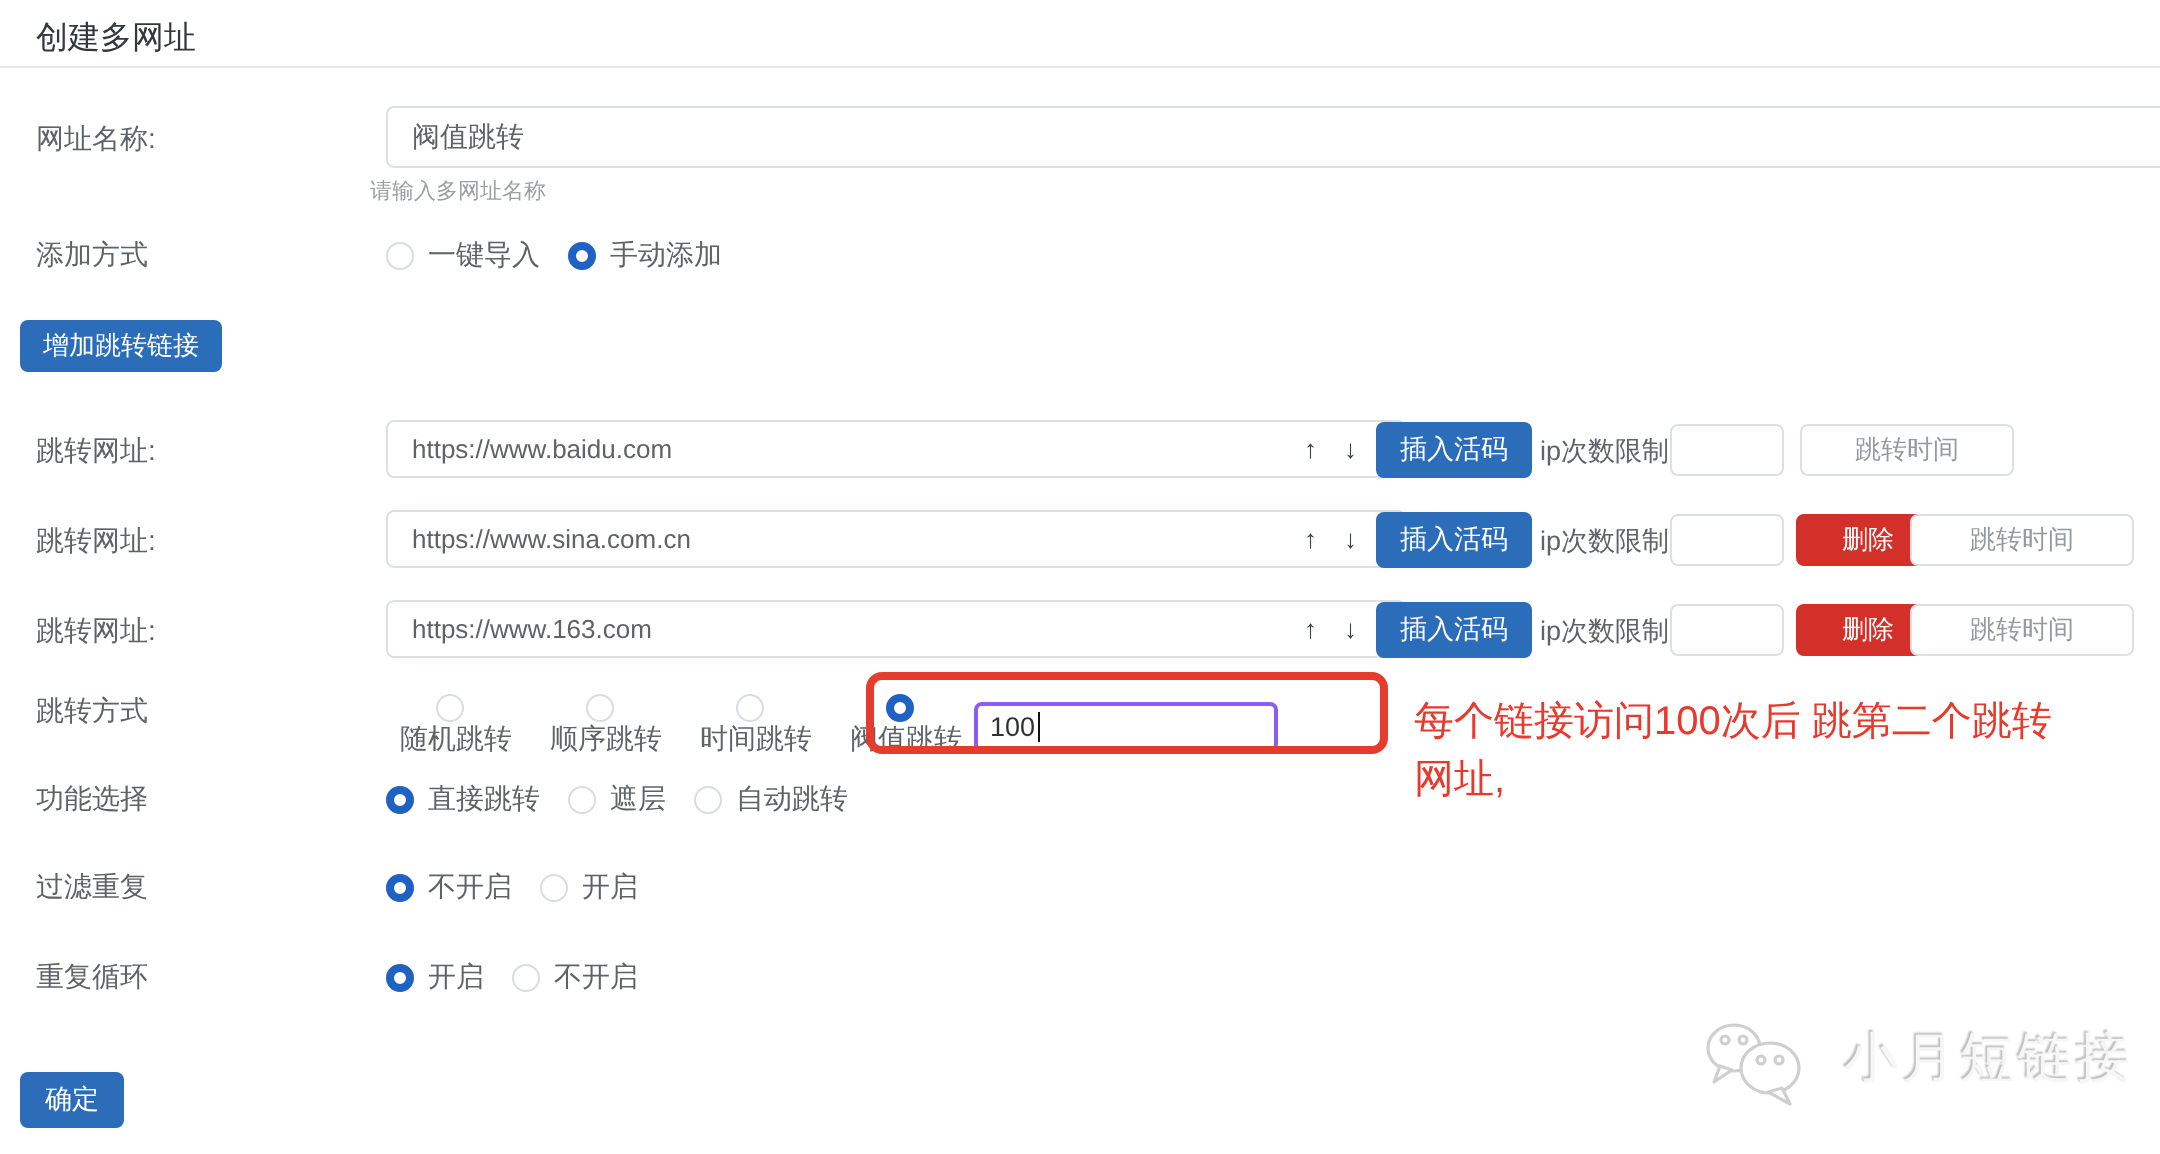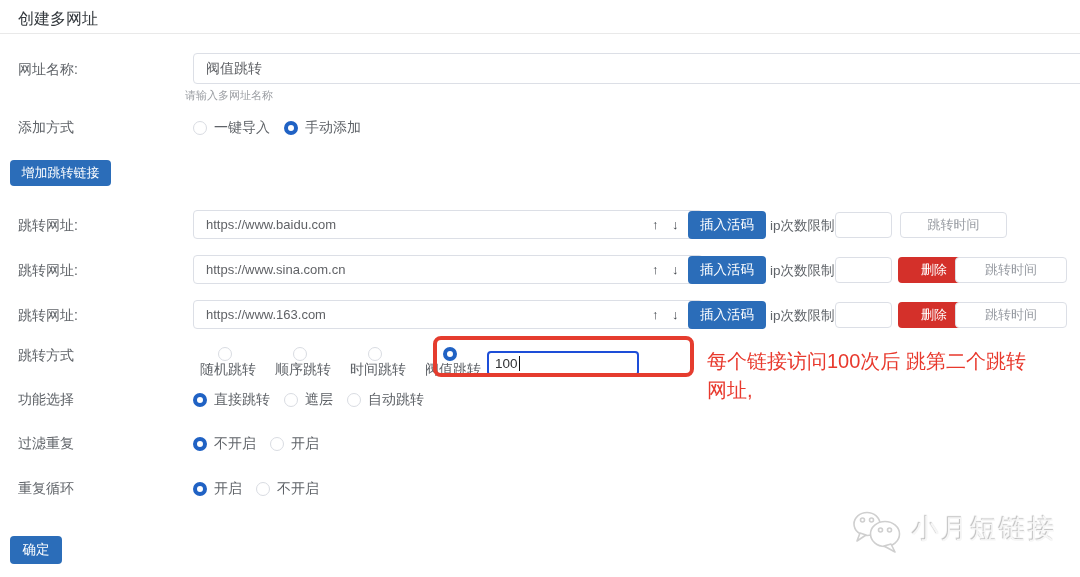--- a/index.html
+++ b/index.html
@@ -57,21 +57,21 @@
   .ip-input { position:absolute; left:835px; top:2px; width:57px; height:26px; padding:0 6px; }
   .del-btn  { position:absolute; left:898px; top:2px; width:72px; height:26px; font-size:13px; }
   .time-btn { position:absolute; top:2px; height:26px; font-size:13px; }
   .time-btn.first { left:900px; width:107px; }
   .time-btn.shifted { left:955px; width:112px; }
 
   
   .jump-mode-row { left:193px; top:347px; }
   .threshold-input {
     display:inline-flex; align-items:center;
-    width:152px; height:25px; border:2px solid #1d4ed8; border-radius:4px;
+    width:152px; height:25px; border:2px solid #8b5cf6; border-radius:4px;
     background:#fff; padding:0 6px; font-size:13.5px; color:#303133; margin-left:2px;
   }
   .caret { display:inline-block; width:1px; height:15px; background:#111; margin-left:1px; }
 
   
   .red-box {
     left:433px; top:336px; width:261px; height:41px;
     border:4px solid #e53c2e; border-radius:8px; pointer-events:none;
   }
   .red-note { left:707px; top:347px; width:380px; font-size:20px; line-height:29px; color:#e8392d; }
@@ -80,21 +80,21 @@
   .opt-row-1 { left:193px; top:119px; }
   .opt-row-2 { left:193px; top:391px; }
   .opt-row-3 { left:193px; top:435px; }
   .opt-row-4 { left:193px; top:480px; }
 
   
   .watermark { left:850px; top:503px; display:flex; align-items:center; }
   .wm-text {
     font-size:27px; letter-spacing:2px; color:#f6f6f6;
     text-shadow:-1px -1px 1px #bdbdbd, 1px 1px 0 #ffffff;
-    margin-left:6px;
+    margin-left:16px;
   }
 </style>
 </head>
 <body>
 
 <div class="abs page-title">创建多网址</div>
 <div class="abs divider"></div>
 
 <div class="abs row-label" style="top:61px;">网址名称:</div>
 <input class="abs txt-input name-input" value="阀值跳转" style="">

